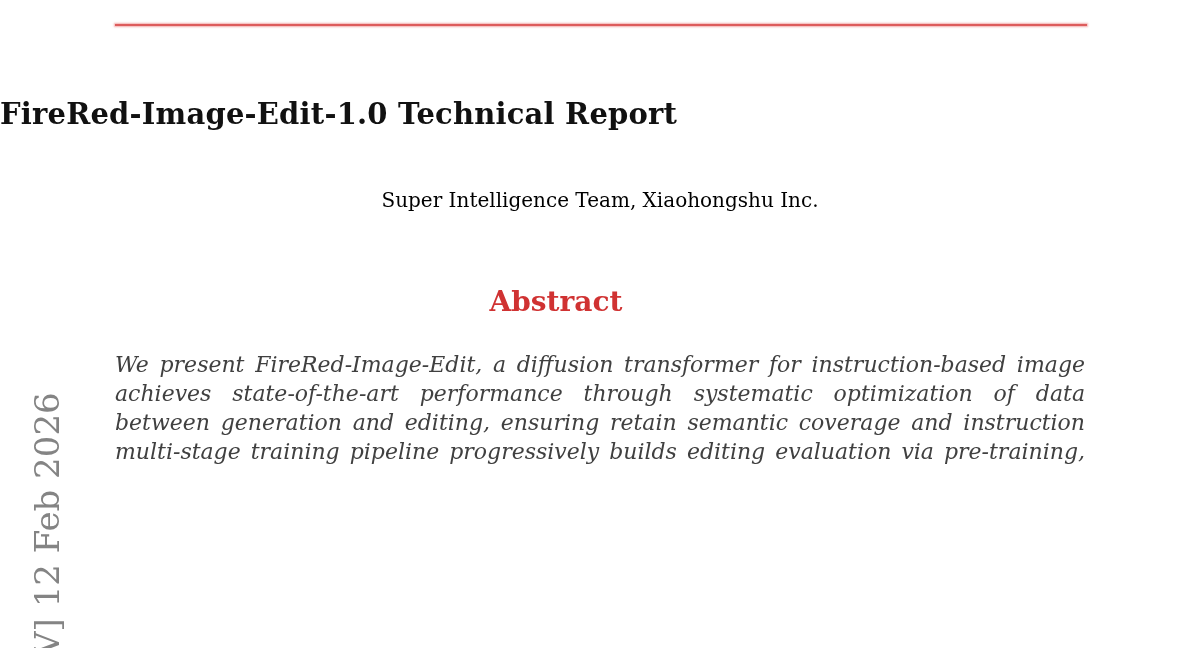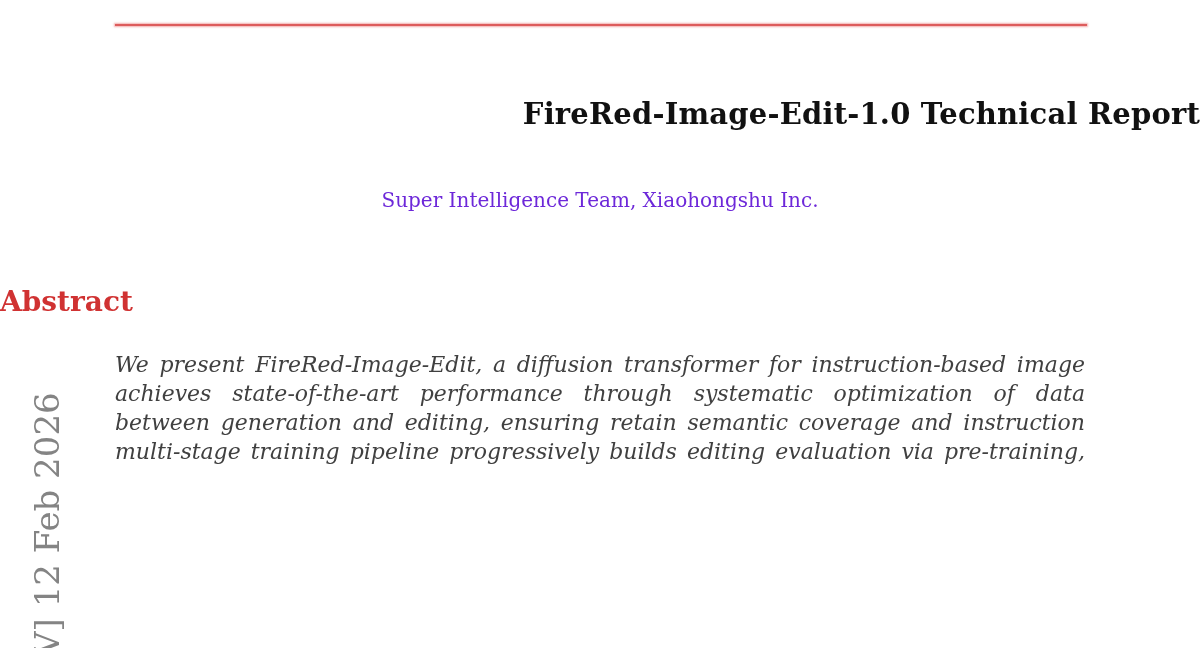--- a/index.html
+++ b/index.html
@@ -19,40 +19,41 @@
     width: 972px;
     height: 2px;
     background: #dd5c5c;
     box-shadow: 0 0 2px 1px rgba(240, 150, 150, 0.75);
   }
   .paper-title {
     position: absolute;
     left: 0;
     top: 97px;
     width: 1200px;
-    text-align: right;
+    text-align: left;
     font-size: 29px;
     font-weight: bold;
     color: #111111;
     letter-spacing: 0.2px;
   }
   .paper-authors {
     position: absolute;
     left: 0;
     top: 188px;
     width: 1200px;
     text-align: center;
     font-size: 20px;
-    color: #6d28d9;
+    color: #000000;
   }
   .abstract-heading {
     position: absolute;
     left: 0;
     top: 285px;
     width: 1112px;
+    text-align: center;
     font-size: 28px;
     font-weight: bold;
     color: #d03232;
   }
   .abstract-body {
     position: absolute;
     left: 115px;
     top: 350px;
     width: 970px;
   }

